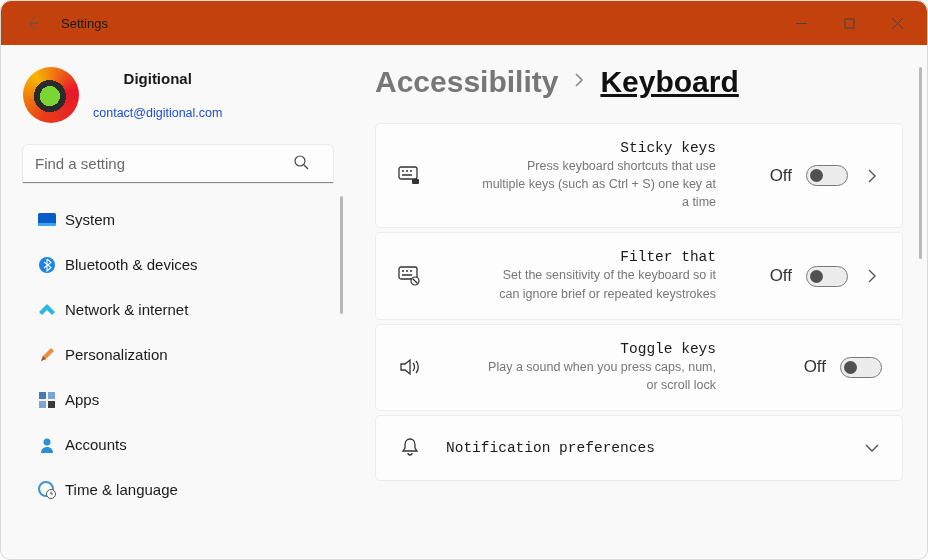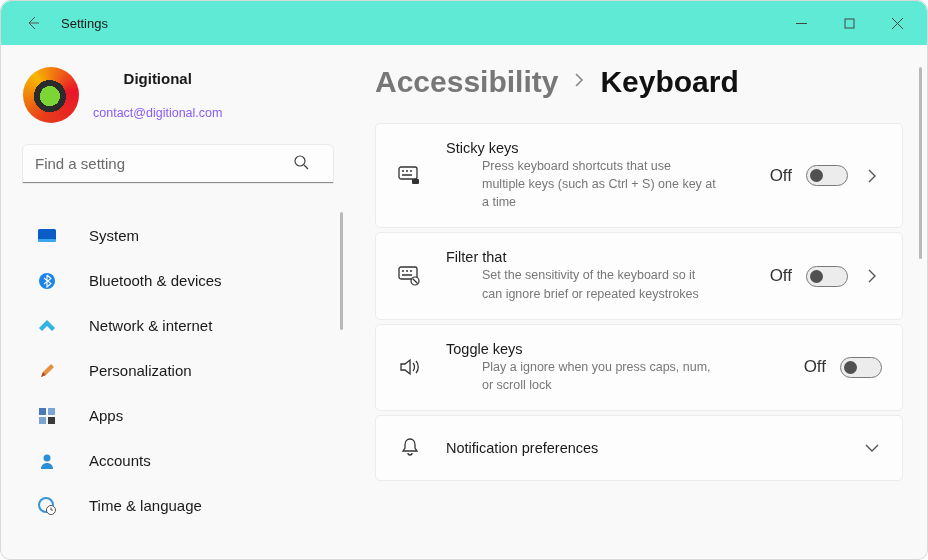--- a/index.html
+++ b/index.html
@@ -19,21 +19,21 @@
       position: relative;
       background: #f9f9f9;
       display: flex;
       flex-direction: column;
     }
     .titlebar {
       height: 44px;
       display: flex;
       align-items: center;
       padding: 0 6px 0 18px;
-      background: #5eead4;
+      background: #c2410c;
       border-radius: 10px 10px 0 0;
     }
     .back-btn {
       width: 28px; height: 28px;
       display: flex; align-items: center; justify-content: center;
       color: #555;
     }
     .title {
       margin-left: 14px;
       font-size: 13px;
@@ -66,24 +66,24 @@
     }
     .avatar {
       width: 56px; height: 56px;
       border-radius: 50%;
       background: radial-gradient(circle at 48% 52%, #7bd635 0 10px, #2b2b2b 10px 16px, transparent 16px),
                   conic-gradient(from 200deg at 50% 50%, #e83d1a, #f7b500, #e8162a, #e83d1a);
       flex-shrink: 0;
     }
     .profile-text { margin-left: 14px; }
     .profile-name { font-weight: 600; font-size: 15px; text-align: center; }
-    .profile-email { font-size: 12.5px; color: #8b5cf6; margin-top: 19px; }
+    .profile-email { font-size: 12.5px; color: #1d4ed8; margin-top: 19px; }
     .search {
       position: relative;
-      margin-bottom: 32px;
+      margin-bottom: 16px;
     }
     .search input {
       width: 310px;
       height: 38px;
       border: none;
       border-bottom: 1.5px solid #8b8b8b;
       background: #fdfdfd;
       border-radius: 5px 5px 0 0;
       padding: 0 40px 0 12px;
       font-size: 15px;
@@ -99,21 +99,21 @@
     }
     .nav { display: flex; flex-direction: column; position: relative; }
     .nav-item {
       height: 41px;
       display: flex;
       align-items: center;
       padding: 0 8px 0 14px;
       border-radius: 5px;
       font-size: 15px;
       cursor: pointer;
-      gap: 32px;
+      gap: 8px;
       margin-bottom: 4px;
     }
     .nav-icon {
       width: 20px; height: 20px;
       display: flex; align-items: center; justify-content: center;
       flex-shrink: 0;
     }
     .side-scroll {
       position: absolute;
       right: -4px;
@@ -121,20 +121,21 @@
       width: 3px;
       height: 118px;
       background: #b9b9b9;
       border-radius: 2px;
     }
     .main {
       flex: 1;
       padding: 20px 24px 0 24px;
       position: relative;
       overflow: hidden;
+      text-align: right;
     }
     .main-scroll {
       position: absolute;
       right: 5px; top: 22px;
       width: 3px; height: 192px;
       background: #b9b9b9;
       border-radius: 2px;
     }
     .breadcrumb {
       display: flex;
@@ -145,39 +146,40 @@
     .bc-parent {
       font-size: 30px;
       font-weight: 600;
       color: #777;
     }
     .bc-sep { color: #888; }
     .bc-current {
       font-size: 30px;
       font-weight: 600;
       color: #111;
+      text-decoration: underline;
     }
     .card {
       background: #fdfdfd;
       border: 1px solid #ececec;
       border-radius: 5px;
       padding: 16px 20px 16px 20px;
       display: flex;
       align-items: center;
       margin-bottom: 4px;
       min-height: 66px;
     }
     .card-icon {
       width: 28px; height: 28px;
       color: #333;
       flex-shrink: 0;
       display: flex; align-items: center; justify-content: center;
     }
     .card-text { margin-left: 22px; flex: 0 1 auto; max-width: 270px; }
-    .card-title { font-size: 14.5px; font-weight: 400; color: #1a1a1a; }
+    .card-title { font-size: 14.5px; font-weight: 400; color: #1a1a1a; font-family: Liberation Mono, monospace; }
     .card-desc { font-size: 12.5px; color: #777; line-height: 1.45; margin-top: 1px; margin-left: 36px; }
     .card-right {
       margin-left: auto;
       display: flex;
       align-items: center;
       gap: 14px;
     }
     .state-label { font-size: 17px; color: #333; }
     .toggle {
       width: 42px; height: 21px;
@@ -390,21 +392,21 @@
 
       <div class="card" style="position:relative">
         <div class="card-icon">
           <svg width="24" height="20" viewBox="0 0 24 20">
               <path d="M3 7v6h4l5 4V3L7 7z" fill="none" stroke="currentColor" stroke-width="1.3"></path>
               <path d="M15 6c2 2 2 6 0 8M18 4c3 3 3 9 0 12" fill="none" stroke="currentColor" stroke-width="1.3"></path>
             </svg>
         </div>
         <div class="card-text">
           <div class="card-title">Toggle keys</div>
-          <div class="card-desc">Play a ignore when you press caps, num, or scroll lock</div>
+          <div class="card-desc">Play a sound when you press caps, num, or scroll lock</div>
         </div>
         <div class="card-right">
 
           <span class="state-label">Off</span>
           <div class="toggle">
               <div class="knob"></div>
             </div>
         </div>
       </div>
 

